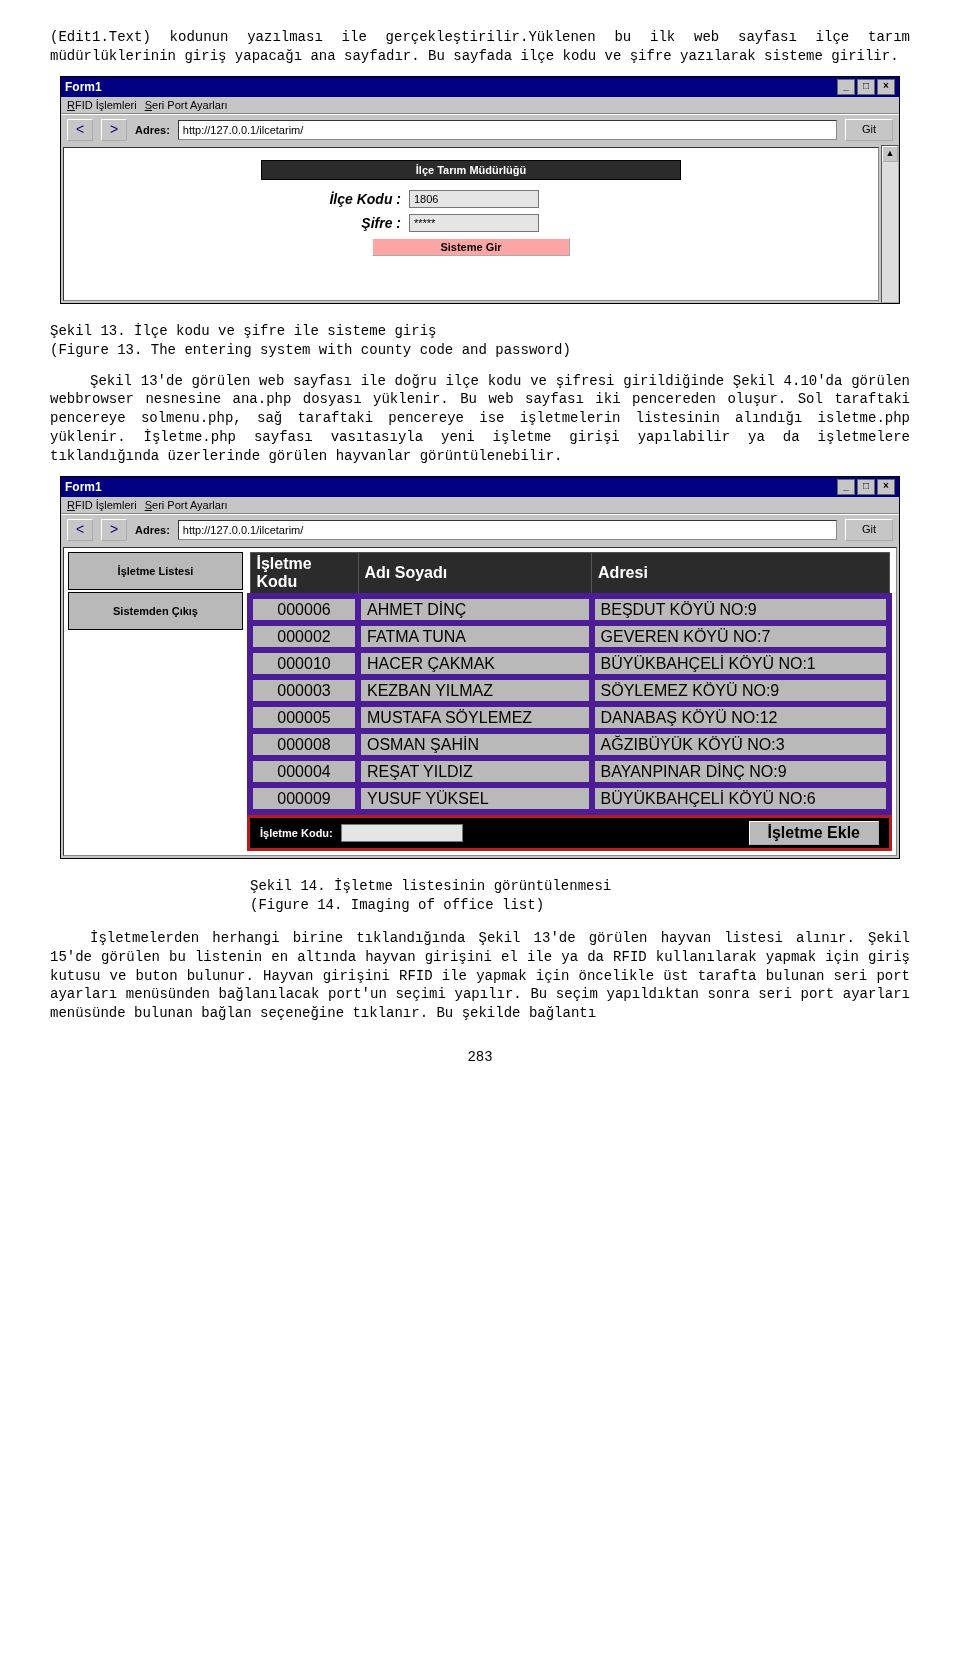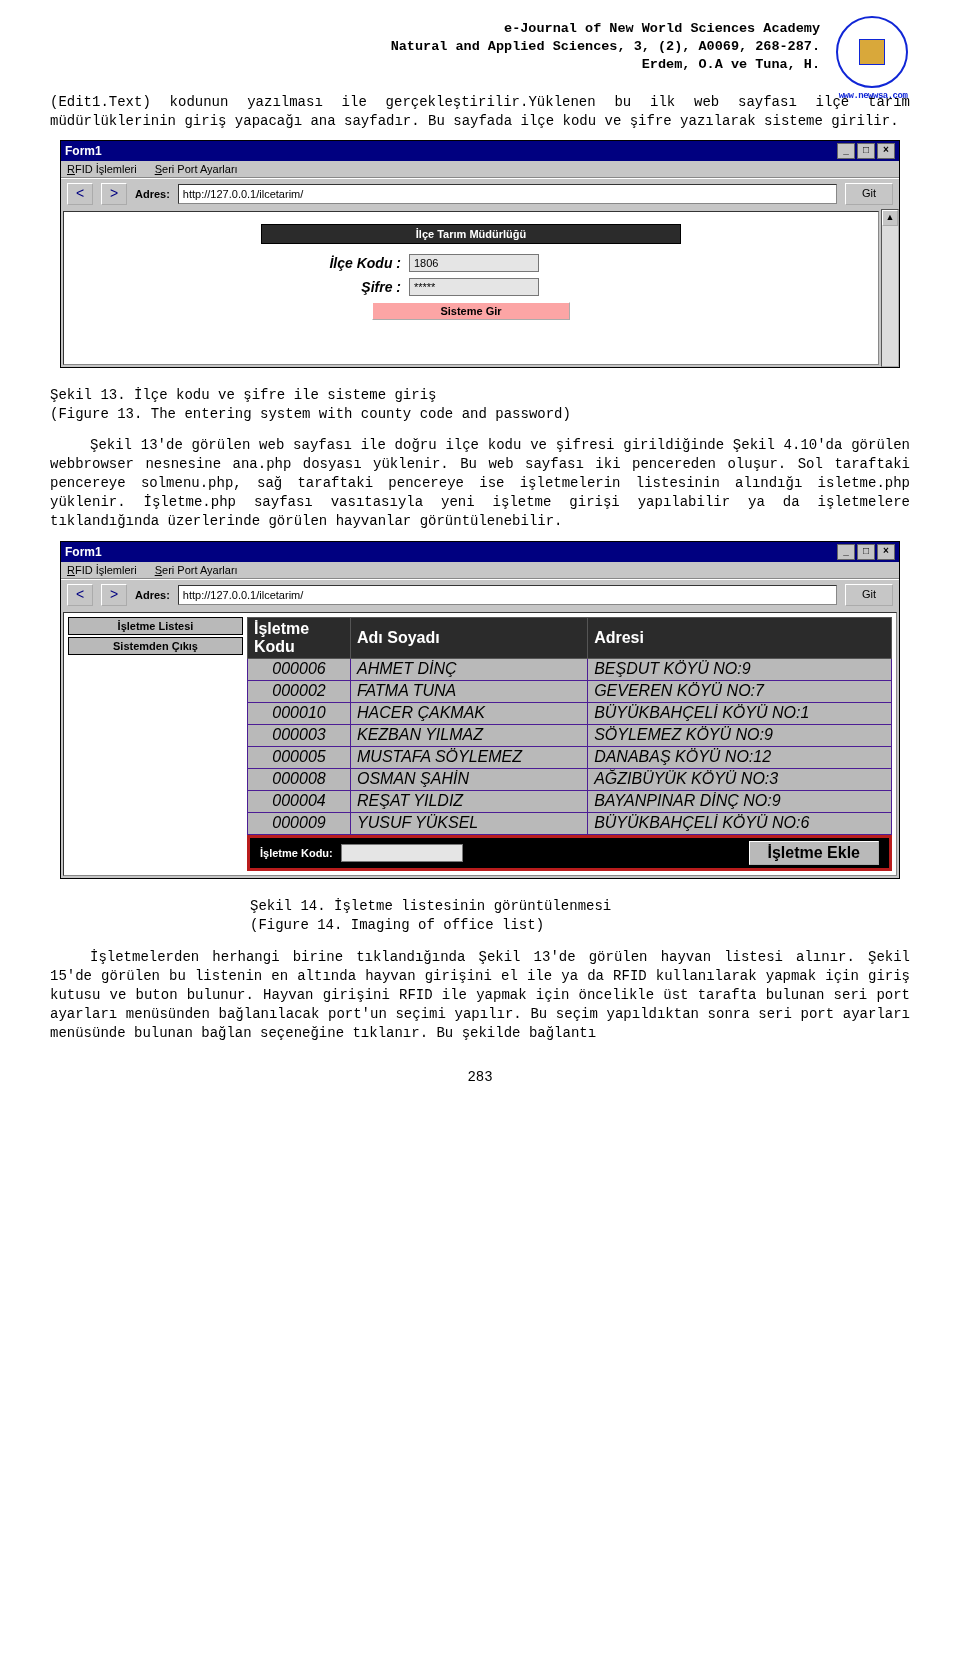--- a/index.html
+++ b/index.html
@@ -82,21 +82,21 @@
     border: 1px solid #666;
     font-size: 10px;
     text-align: center;
     line-height: 12px;
     color: #000;
   }
   .menubar {
     background: #c6c6c6;
     border-bottom: 1px solid #888;
     padding: 2px 6px;
-    display: flex; gap: 18px;
+    display: flex; gap: 8px;
     font-size: 11px;
   }
   .menubar span:first-letter { text-decoration: underline; }
   .addrbar {
     display: flex;
     align-items: center;
     background: #c6c6c6;
     padding: 4px 6px;
     gap: 8px;
     border-top: 1px solid #fff;
@@ -209,21 +209,21 @@
     padding: 4px;
     min-height: 240px;
   }
   .leftpane {
     width: 175px;
     background: #fff;
   }
   .leftpane .item {
     background: #b9b9b9;
     border: 1px solid #000;
-    padding: 2px 8px;
+    padding: 12px 8px;
     font-weight: bold;
     font-size: 11px;
     text-align: center;
     margin-bottom: 2px;
   }
   .rightpane { flex: 1; }
   .tablebox {
     width: 100%;
     border-collapse: collapse;
     font-size: 16px;
@@ -231,23 +231,22 @@
   .tablebox th {
     background: #2b2b2b;
     color: #fff;
     border: 1px solid #555;
     padding: 2px 6px;
     text-align: left;
     font-weight: bold;
   }
   .tablebox td {
     background: #b9b9b9;
-    border: 1px solid #4c1d95;
+    border: 6px solid #4c1d95;
     padding: 1.5px 6px;
-    font-style: italic;
   }
   .tablebox td:first-child { text-align: center; width: 90px; }
   .footerrow {
     background: #000000;
     color: #fff;
     display: flex;
     align-items: center;
     gap: 8px;
     padding: 3px 10px;
     font-size: 11px;
@@ -275,33 +274,20 @@
     line-height: 1.35;
     margin-bottom: 14px;
   }
   .pagenum { text-align: center; margin-top: 26px; }
 </style>
 </head>
 <body>
 
 <div class="page">
 
-  <div class="header">
-    <div class="header-text">
-      <div>e-Journal of New World Sciences Academy</div>
-      <div>Natural and Applied Sciences, 3, (2), A0069, 268-287.</div>
-      <div>Erdem, O.A ve Tuna, H.</div>
-    </div>
-    <div class="logo">
-      <div class="logo-circle">
-        <div class="logo-inner"></div>
-      </div>
-      <div class="logo-url">www.newwsa.com</div>
-    </div>
-  </div>
 
   <div class="para">(Edit1.Text) kodunun yazılması ile gerçekleştirilir.Yüklenen bu ilk web sayfası ilçe tarım müdürlüklerinin giriş yapacağı ana sayfadır. Bu sayfada ilçe kodu ve şifre yazılarak sisteme girilir.</div>
 
   <div class="shot1">
     <div class="titlebar">
       <span>Form1</span>
       <div class="winbtns">
         <div class="winbtn">_</div>
         <div class="winbtn">□</div>
         <div class="winbtn">×</div>

